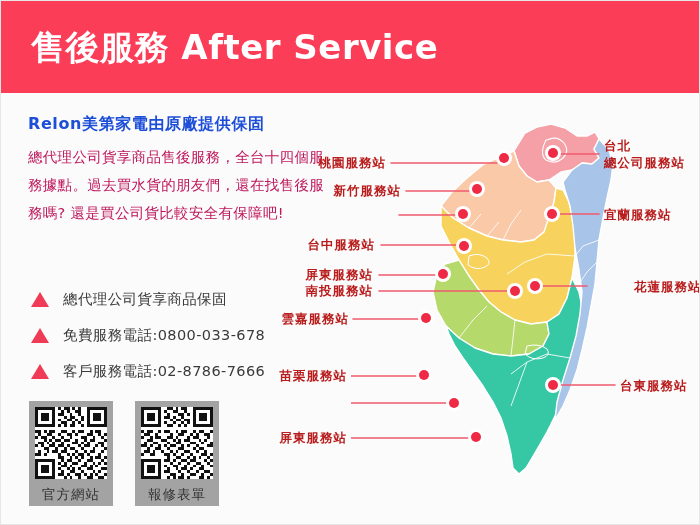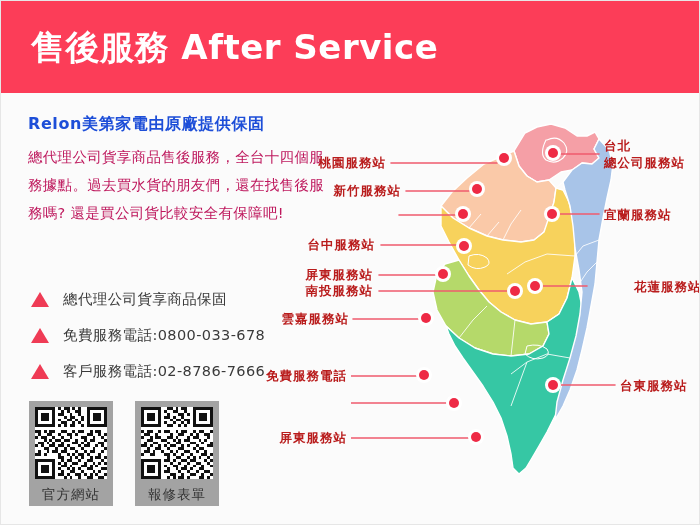--- a/index.html
+++ b/index.html
@@ -564,21 +564,21 @@
 
 
     <div class="maplabel right-align" style="left:-76px;top:131px;width:100px;text-align:right;">台中服務站</div>
 
     <div class="maplabel right-align" style="left:-78px;top:161px;width:100px;">屏東服務站</div>
 
     <div class="maplabel right-align" style="left:-78px;top:177px;width:100px;">南投服務站</div>
 
     <div class="maplabel right-align" style="left:-102px;top:205px;width:100px;">雲嘉服務站</div>
 
-    <div class="maplabel right-align" style="left:-104px;top:262px;width:100px;">免費服務電話</div>
+    <div class="maplabel right-align" style="left:-104px;top:262px;width:100px;">苗栗服務站</div>
 
 
     <div class="maplabel right-align" style="left:-104px;top:324px;width:100px;">屏東服務站</div>
 
     <div class="maplabel two-line" style="left:253px;top:32px;">
       <div>台北</div>
       <div>總公司服務站</div>
     </div>
 
     <div class="maplabel" style="left:253px;top:101px;">宜蘭服務站</div>

